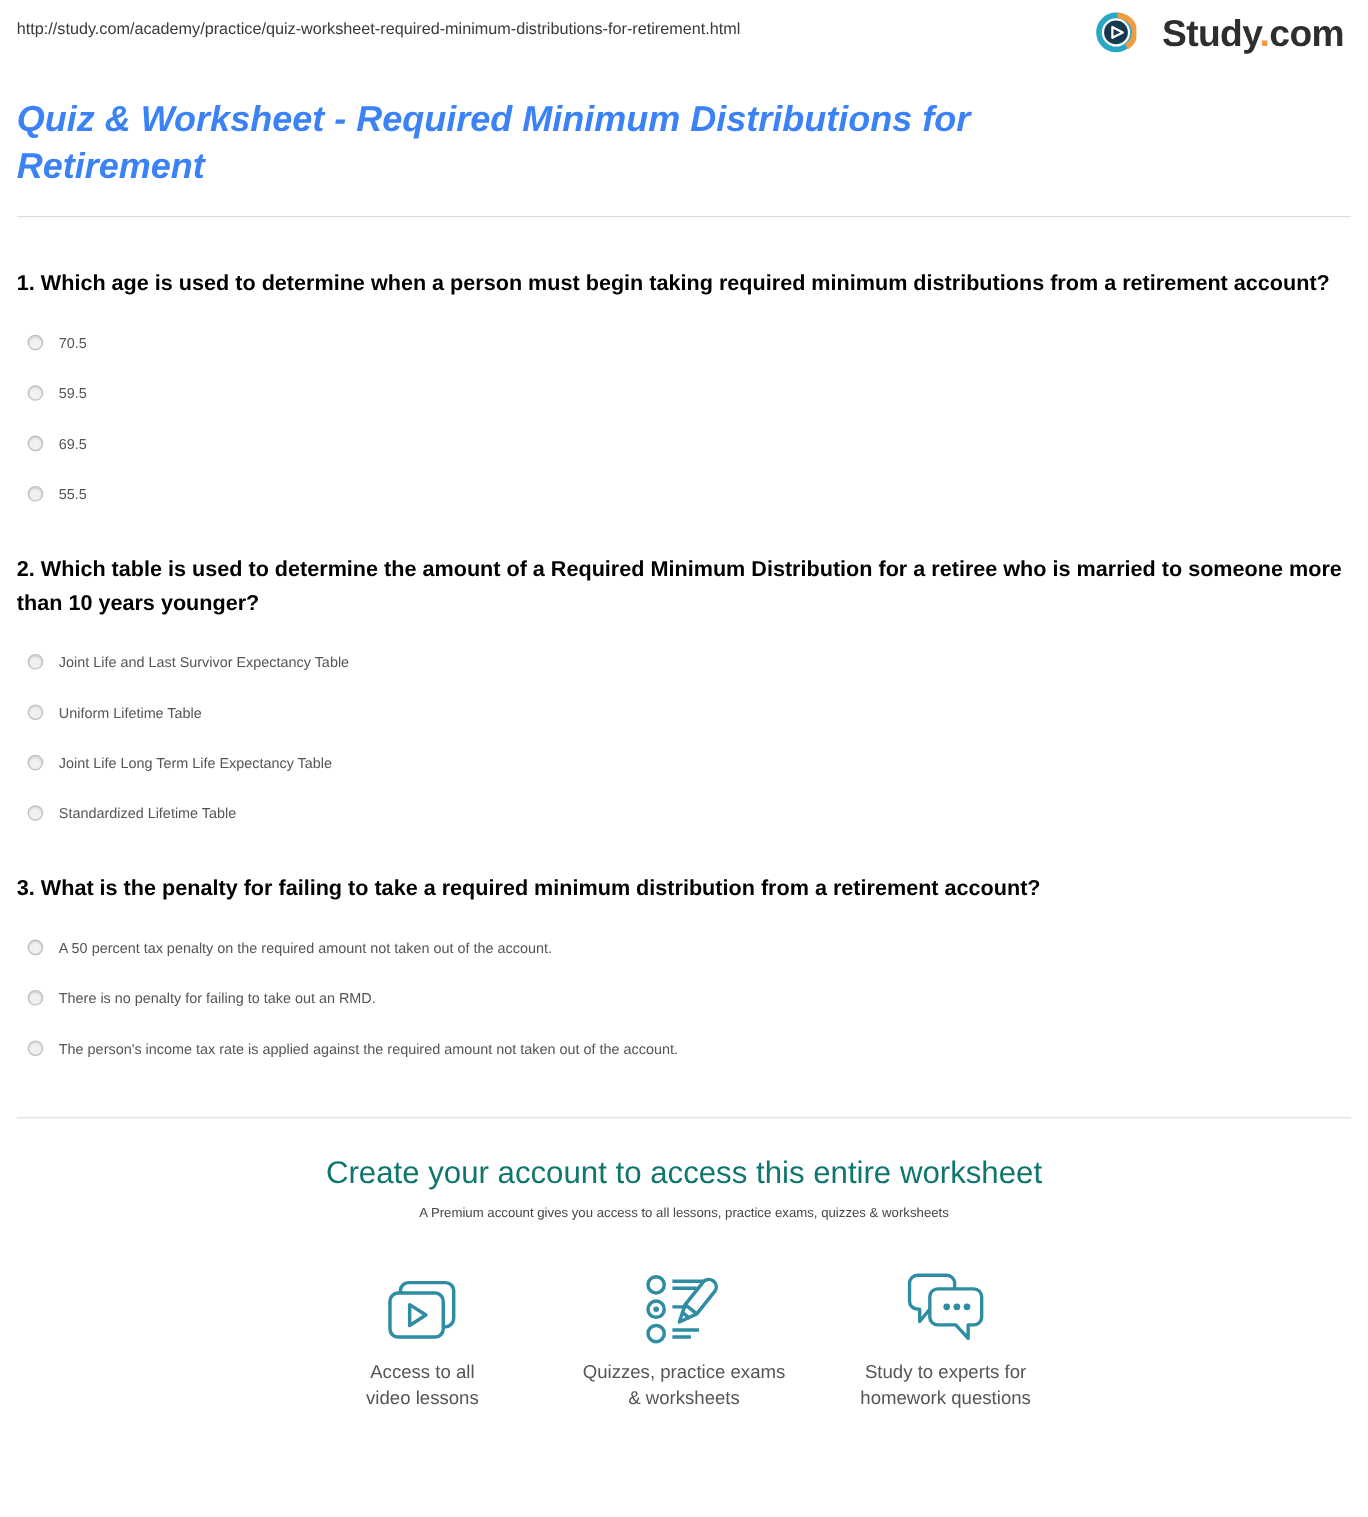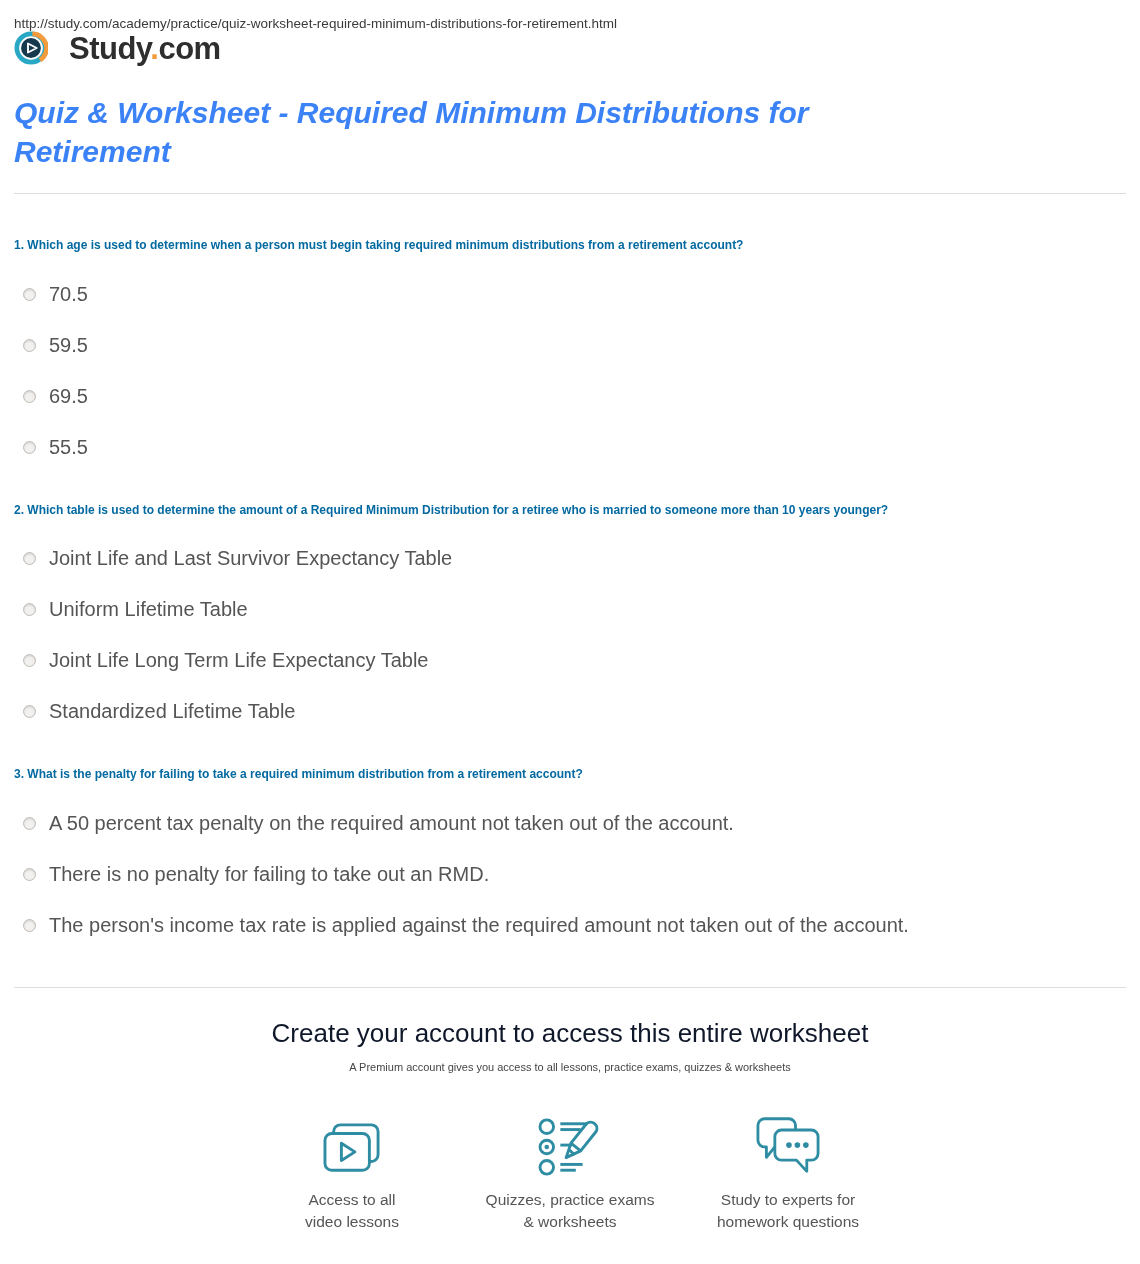--- a/index.html
+++ b/index.html
@@ -5,49 +5,49 @@
   * { box-sizing: border-box; }
   html, body { margin: 0; padding: 0; background: #ffffff; }
   body {
     font-family: "Liberation Sans", "DejaVu Sans", sans-serif;
     color: #555555;
     width: 1140px;
   }
   .page { width: 1140px; padding: 0 14px; }
 
   
-  .header { display: flex; justify-content: space-between; align-items: flex-start; padding-top: 10px; min-height: 52px; flex-direction: column; }
+  .header { display: flex; justify-content: space-between; align-items: flex-start; padding-top: 10px; min-height: 52px; }
   .url { font-size: 13.5px; color: #3a3a3a; padding-top: 6px; }
   .logo { display: flex; align-items: center; gap: 21px; margin-right: 6px; }
   .logo-text { font-size: 31px; font-weight: bold; color: #2e2e2e; letter-spacing: -0.5px; line-height: 1; }
   .logo-dot { color: #f39c3d; }
 
   
   h1.page-title {
     font-size: 30px; font-weight: bold; color: #3b82f6;
     line-height: 1.3; margin: 28px 0 22px 0; max-width: 880px; font-style: italic;
   }
   .divider { border: none; border-top: 1px solid #dddddd; margin: 0; }
 
   
   .question { margin-top: 42px; }
-  .q-text { font-size: 12px; font-weight: bold; color: #0369a1; line-height: 1.55; max-width: 1110px; }
+  .q-text { font-size: 18px; font-weight: bold; color: #000000; line-height: 1.55; max-width: 1110px; }
   .option-row { display: flex; align-items: center; margin-top: 28px; cursor: pointer; }
   .radio {
     width: 13px; height: 13px; border-radius: 50%;
     background: #f3f1ef; border: 1px solid #bfbcb8;
     box-shadow: inset 0 1px 2px rgba(0,0,0,0.15);
     flex: none; margin-left: 9px; margin-right: 13px;
   }
-  .option-label { font-size: 20px; color: #555555; }
+  .option-label { font-size: 12px; color: #555555; }
   .questions-wrap { padding-bottom: 50px; }
 
   
   .signup { text-align: center; }
-  .signup-title { font-size: 26px; font-weight: normal; color: #0f172a; margin: 30px 0 12px 0; }
+  .signup-title { font-size: 26px; font-weight: normal; color: #0f766e; margin: 30px 0 12px 0; }
   .signup-sub { font-size: 11px; color: #454545; margin-top: 11px; }
   .features { display: flex; justify-content: center; gap: 28px; margin-top: 38px; }
   .feature { width: 190px; text-align: center; }
   .feature .icon-box { height: 66px; display: flex; align-items: flex-end; justify-content: center; }
   .feature-label { font-size: 15.5px; color: #555555; line-height: 1.45; margin-top: 12px; }
 
   svg { display: block; }
 </style>
 </head>
 <body>

